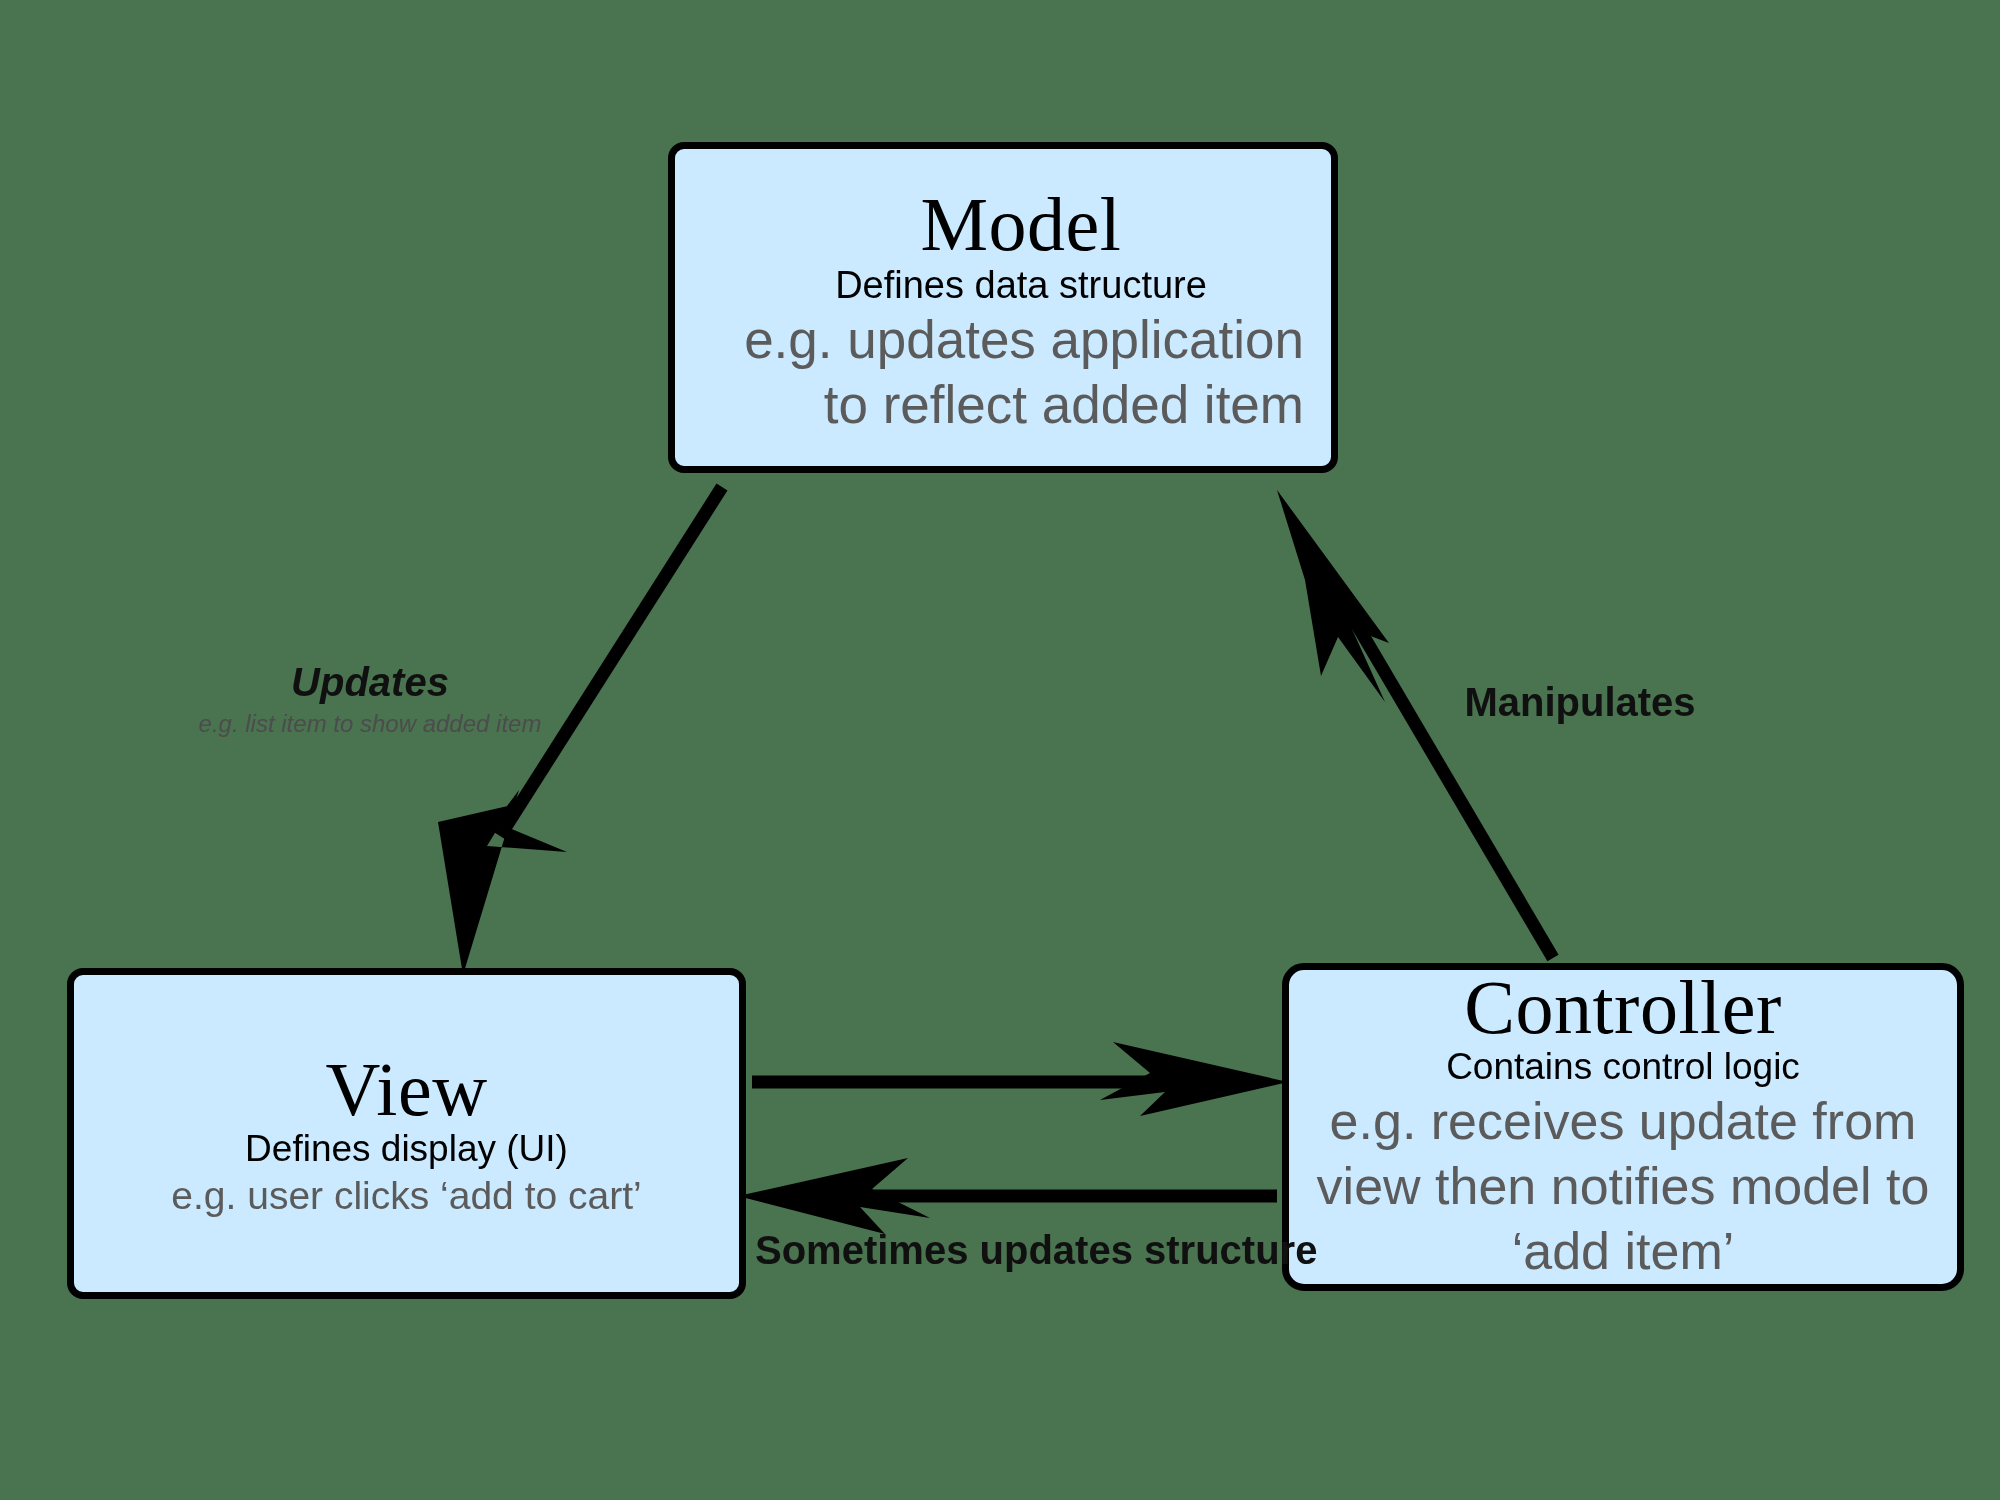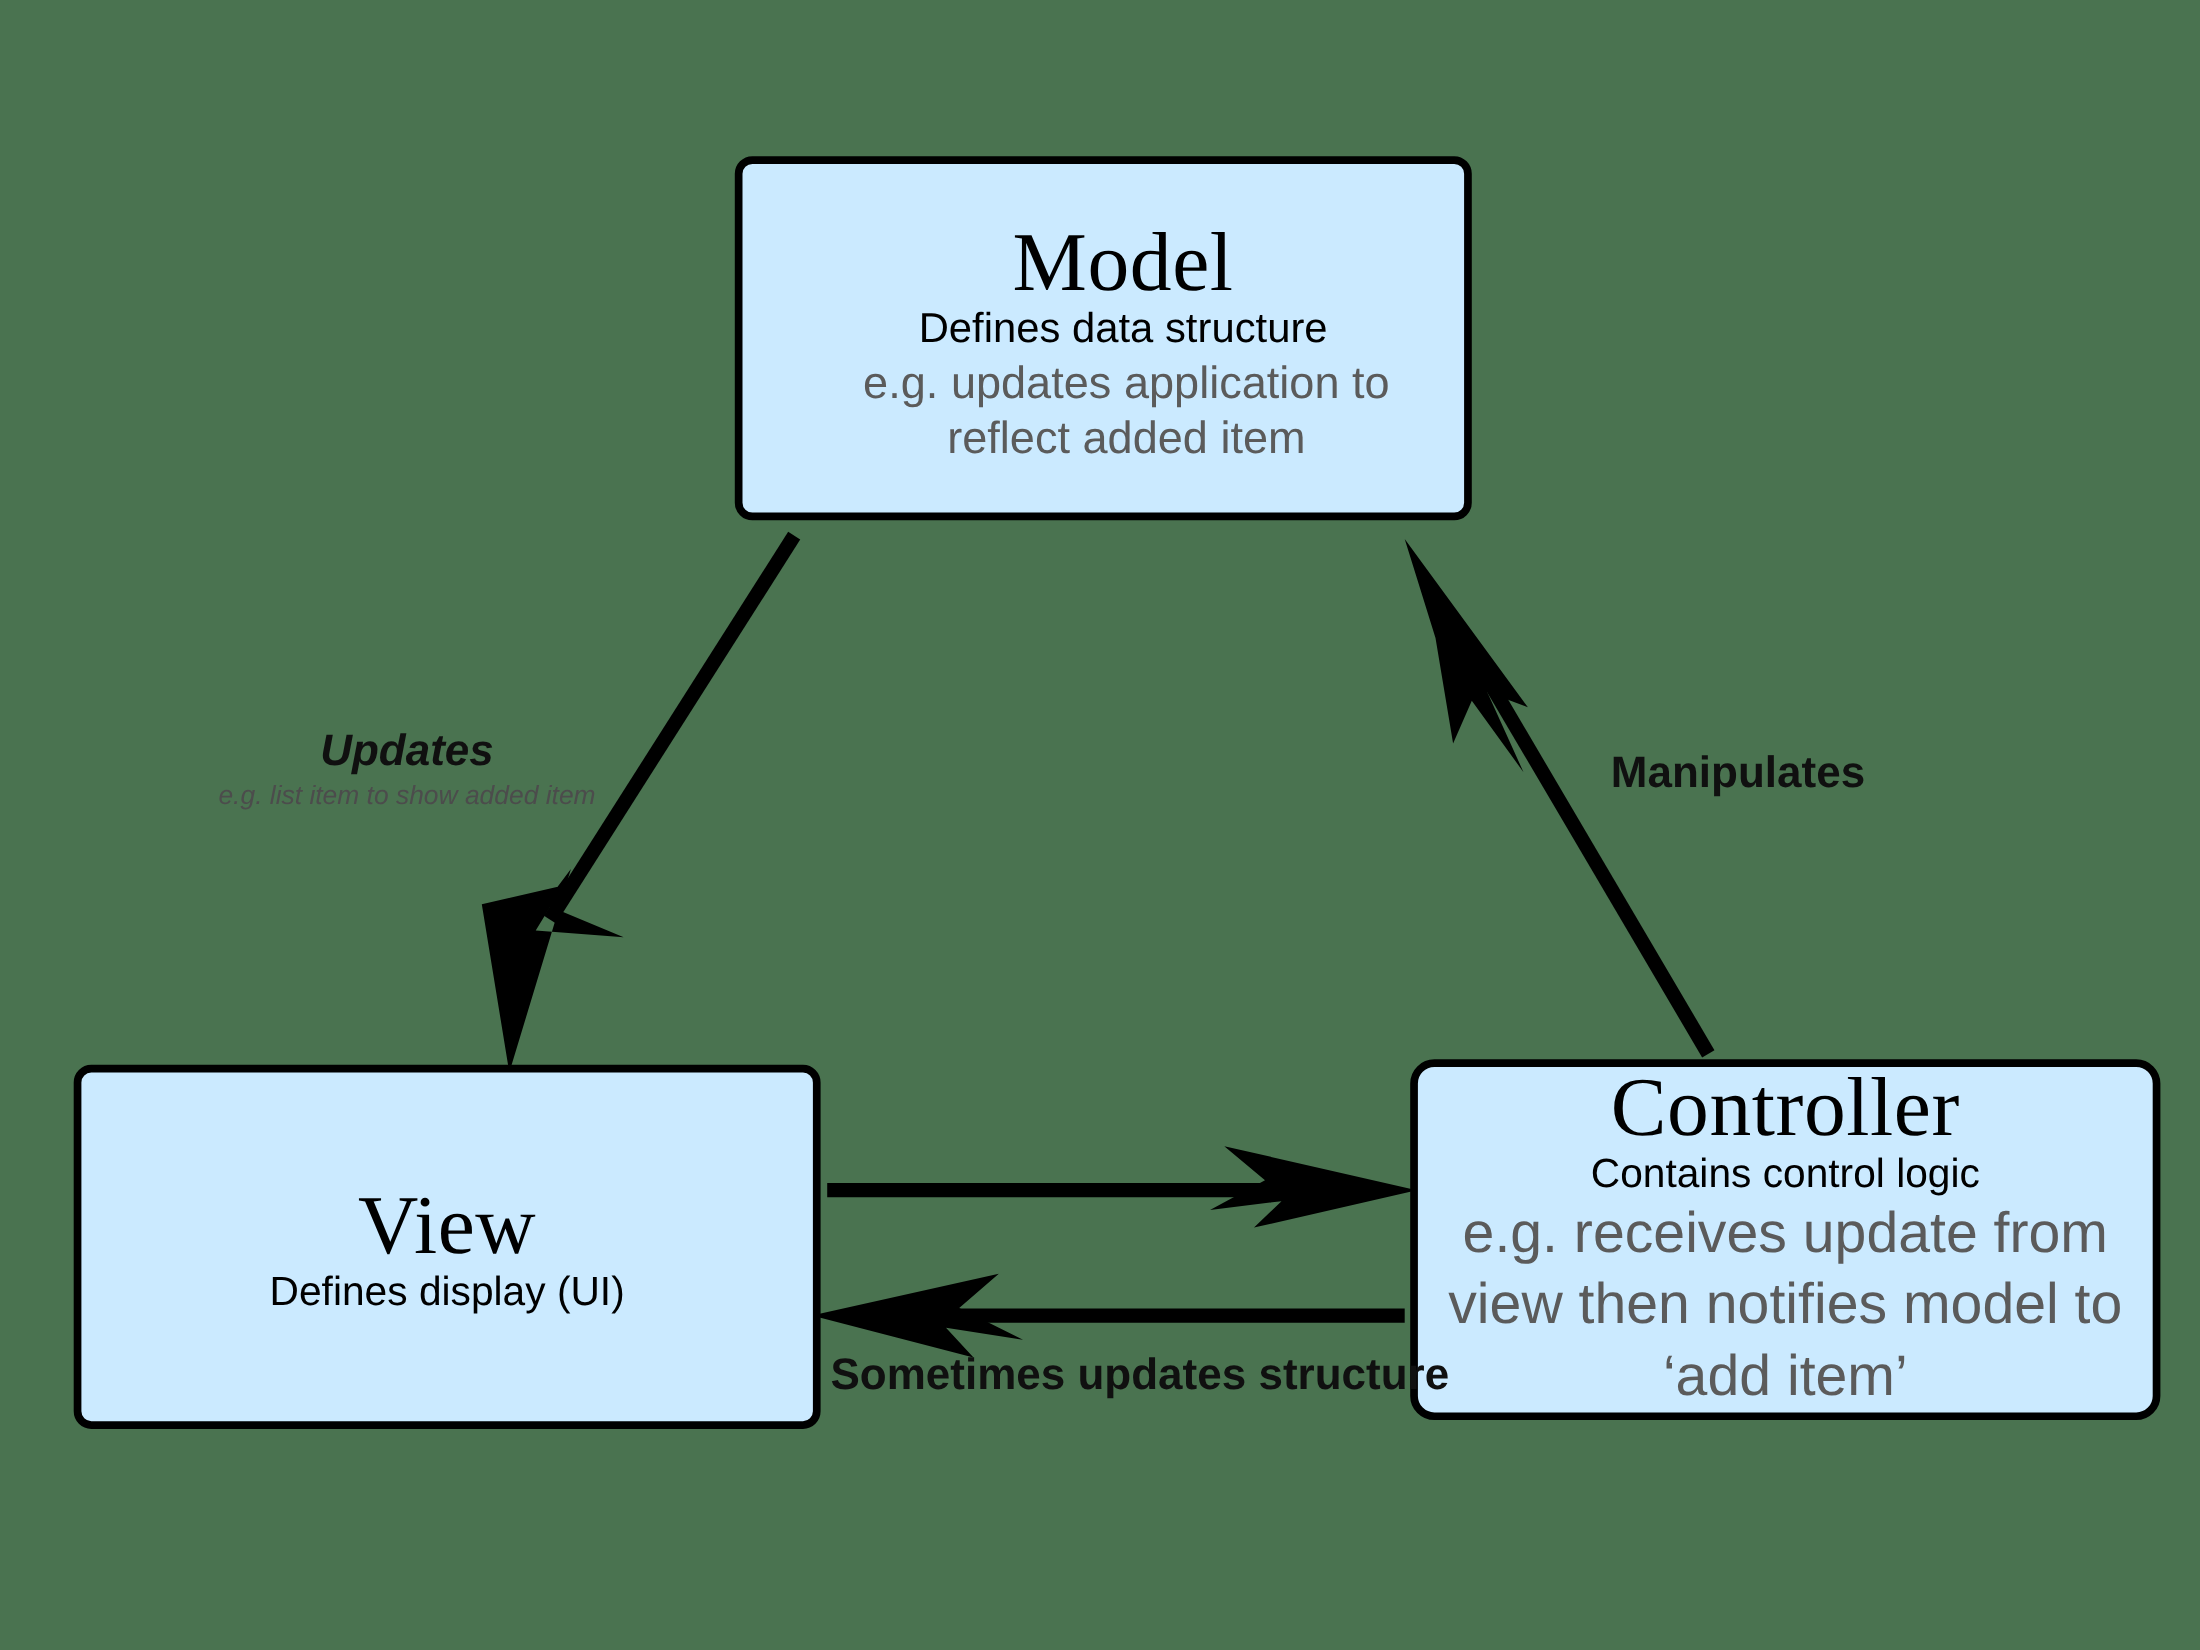--- a/index.html
+++ b/index.html
@@ -53,21 +53,21 @@
     color: #5b5b5b;
     margin-top: 2px;
     max-width: 100%;
   }
 
   #node-model    { left: 668px;  top: 142px;  width: 670px; height: 331px; padding-left: 36px; }
   #node-view     { left: 67px;   top: 968px;  width: 679px; height: 331px; }
   #node-controller{ left: 1282px; top: 963px; width: 682px; height: 328px; border-radius: 22px; }
 
   #node-model .node-title     { margin-top: 10px; }
-  #node-model .node-note      { font-size: 41px; width: 560px; text-align: center; margin-left: 6px; }
+  #node-model .node-note      { font-size: 53px; width: 560px; text-align: right; margin-left: 6px; }
 
   #node-view .node-title      { margin-top: 4px; }
   #node-view .node-subtitle   { font-size: 37px; }
   #node-view .node-note       { font-size: 39px; }
 
   #node-controller .node-title    { margin-top: 0px; }
   #node-controller .node-subtitle { font-size: 37px; }
   #node-controller .node-note     { font-size: 52px; line-height: 1.25; }
 
   
@@ -166,20 +166,21 @@
 
   <div class="node" id="node-model">
     <div class="node-title">Model</div>
     <div class="node-subtitle">Defines data structure</div>
     <div class="node-note">e.g. updates application to reflect added item</div>
   </div>
 
   <div class="node" id="node-view">
     <div class="node-title">View</div>
     <div class="node-subtitle">Defines display (UI)</div>
+    <div class="node-note">e.g. user clicks ‘add to cart’</div>
   </div>
 
   <div class="node" id="node-controller">
     <div class="node-title">Controller</div>
     <div class="node-subtitle">Contains control logic</div>
     <div class="node-note">e.g. receives update from view then notifies model to ‘add item’</div>
   </div>
 
   <div class="edge-label" id="label-updates">
     <span class="edge-main">Updates</span>

